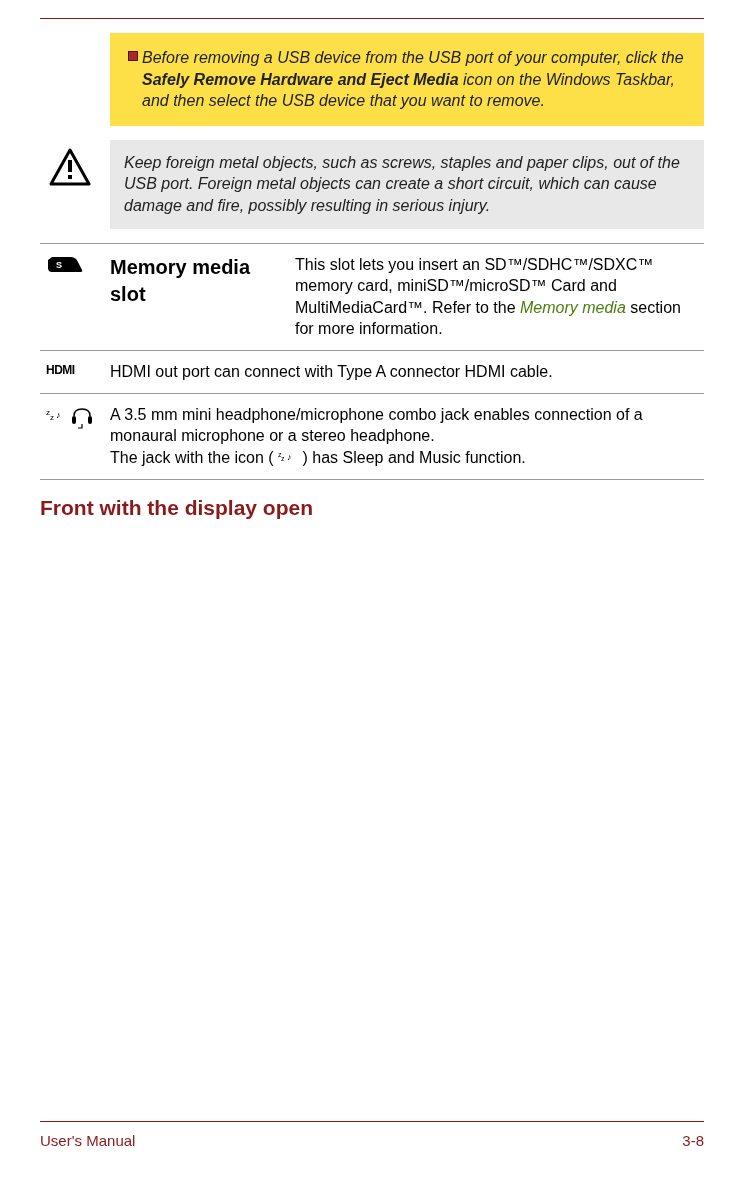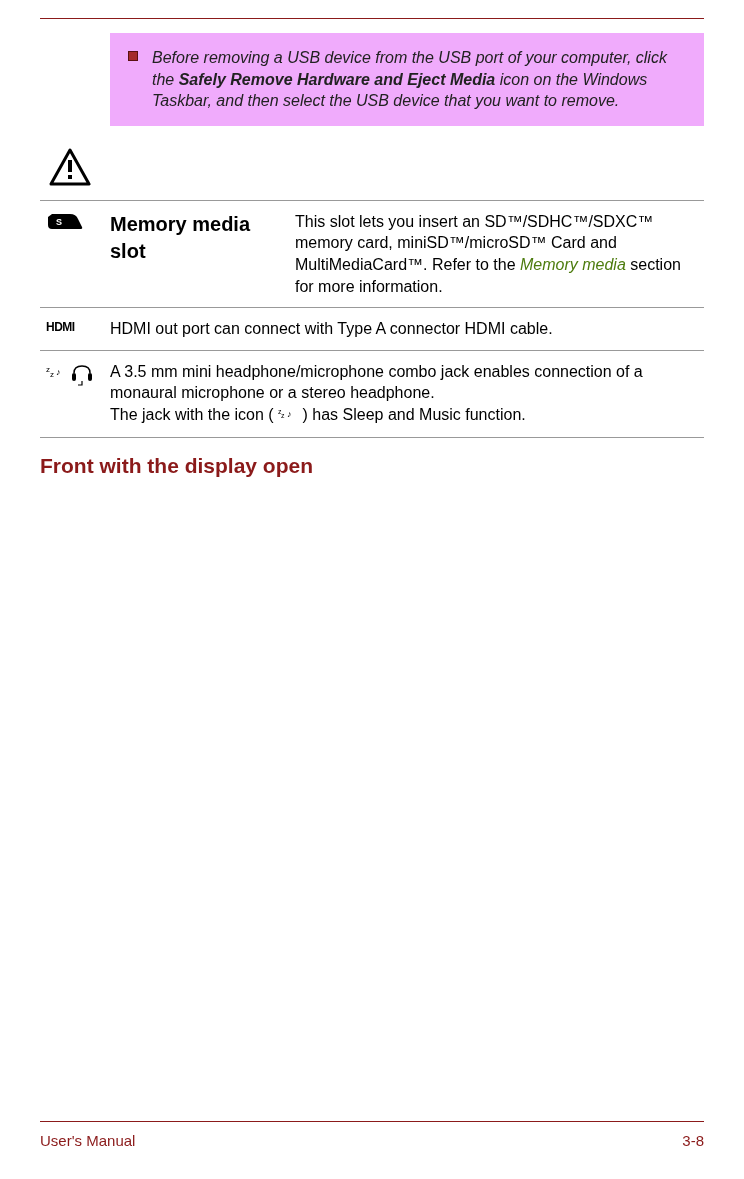--- a/index.html
+++ b/index.html
@@ -12,26 +12,26 @@
     }
     .top-rule {
       height: 1px;
       background: #8b1a1a;
       margin: 18px 40px 0 40px;
     }
     .content {
       padding: 0 40px 0 40px;
     }
     .note-box {
-      background: #f0abfc;
+      background: #fde047;
       margin: 14px 0 14px 70px;
       padding: 14px 14px 14px 14px;
       display: flex;
       align-items: flex-start;
-      gap: 14px;
+      gap: 4px;
     }
     .red-square {
       width: 10px;
       height: 10px;
       background: #a52a2a;
       border: 1px solid #5a1010;
       flex-shrink: 0;
       margin-top: 4px;
       margin-left: 4px;
     }
@@ -148,20 +148,21 @@
   </div>
 
   <div class="warn-row">
     <div class="warn-icon">
       <svg width="42" height="38" viewBox="0 0 42 38">
         <polygon points="21,2 40,36 2,36" fill="none" stroke="#000" stroke-width="3" stroke-linejoin="round"></polygon>
         <rect x="19" y="12" width="4" height="12" fill="#000"></rect>
         <rect x="19" y="27" width="4" height="4" fill="#000"></rect>
       </svg>
     </div>
+    <div class="warn-box">Keep foreign metal objects, such as screws, staples and paper clips, out of the USB port. Foreign metal objects can create a short circuit, which can cause damage and fire, possibly resulting in serious injury.</div>
   </div>
 
   <div class="spec-table">
 
     <div class="spec-row">
       <div class="spec-icon">
         <svg width="38" height="18" viewBox="0 0 38 18">
           <path d="M2 4 L6 1 L24 1 Q30 1 32 6 L36 14 Q37 16 34 16 L6 16 Q2 16 2 12 Z" fill="#000"></path>
           <text x="10" y="12" font-size="9" font-weight="bold" fill="#fff" font-family="Arial">S</text>
         </svg>

